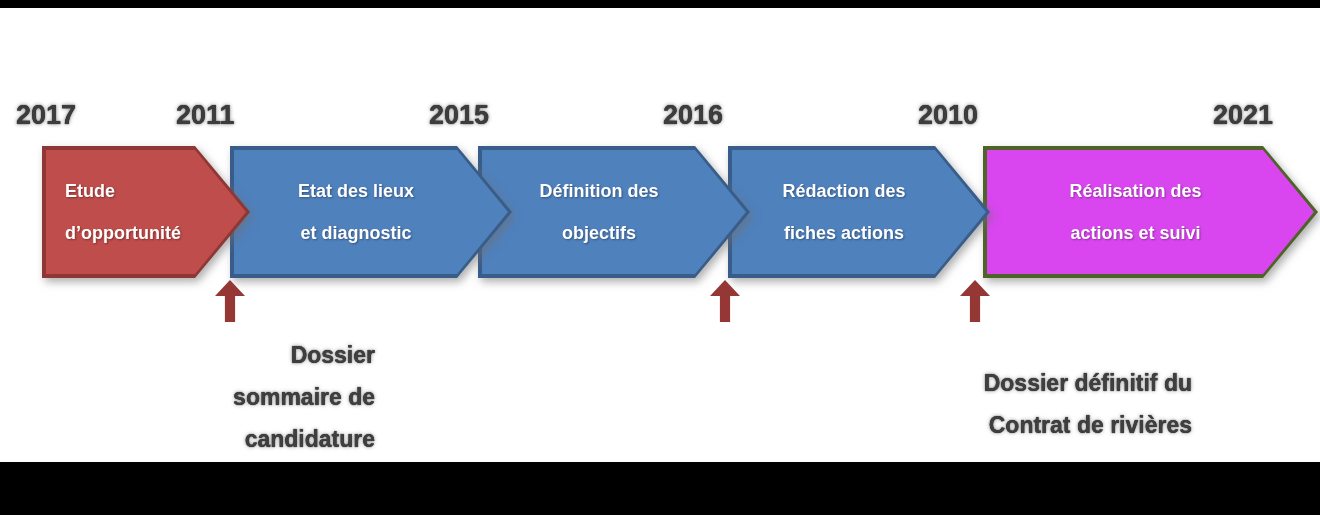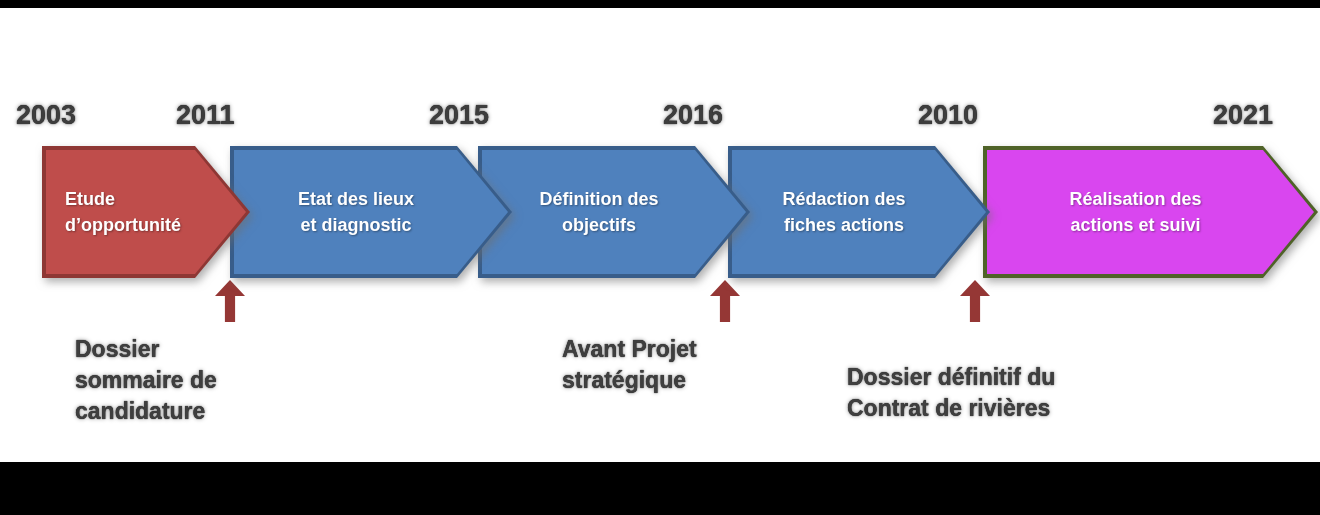--- a/index.html
+++ b/index.html
@@ -28,47 +28,47 @@
   .stage .inner{
     position:absolute;top:4px;left:4px;right:4px;bottom:4px;
     clip-path:polygon(0 0, calc(100% - 51px) 0, 100% 50%, calc(100% - 51px) 100%, 0 100%);
     display:flex;align-items:center;justify-content:center;
   }
   .stage.red  .outer{background:#8e3734;} .stage.red  .inner{background:#bf4d4b;}
   .stage.blue .outer{background:#385d8a;} .stage.blue .inner{background:#4f81bd;}
   .stage.green .outer{background:#4f6228;} .stage.green .inner{background:#d946ef;}
 
   .stage-label{
-    color:#ffffff;font-weight:bold;font-size:18px;line-height:26px;
+    color:#ffffff;font-weight:bold;font-size:18px;line-height:42px;
     white-space:pre-line;text-align:center;
     padding-left:26px;padding-right:56px;
     text-shadow:1px 1px 2px rgba(0,0,0,0.35);
   }
   .stage.red .stage-label{text-align:left;padding-left:14px;padding-right:60px;}
 
   .marker-arrow{
     position:absolute;top:280px;width:30px;height:42px;background:#953735;
     clip-path:polygon(50% 0, 100% 38%, 67% 38%, 67% 100%, 33% 100%, 33% 38%, 0 38%);
   }
 
   .milestone{
     position:absolute;top:334px;font-size:23px;font-weight:bold;color:#3f3f3f;
-    line-height:31px;text-align:left;white-space:pre-line;
+    line-height:42px;text-align:right;white-space:pre-line;
     text-shadow:0 0 1px #000, 0 0 4px rgba(0,0,0,0.4);
   }
 </style>
 </head>
 <body>
 
 <div class="canvas">
 
   <div class="letterbox top"></div>
   <div class="letterbox bottom"></div>
 
-  <div class="year" style="left:16px;">2003</div>
+  <div class="year" style="left:16px;">2017</div>
   <div class="year" style="left:176px;">2011</div>
   <div class="year" style="left:383px;margin-left:46px;">2015</div>
   <div class="year" style="left:663px;">2016</div>
   <div class="year" style="left:918px;">2010</div>
   <div class="year" style="left:1213px;text-align:center;">2021</div>
 
   <div class="stage red" style="left:42px;width:208px;z-index:5;">
     <div class="outer"></div>
     <div class="inner">
       <div class="stage-label">Etude
@@ -108,18 +108,16 @@
     </div>
   </div>
 
   <div class="marker-arrow" style="left:215px;"></div>
   <div class="marker-arrow" style="left:710px;"></div>
   <div class="marker-arrow" style="left:960px;"></div>
 
   <div class="milestone" style="left:75px;width:300px;">Dossier
 sommaire de
 candidature</div>
-  <div class="milestone" style="left:562px;width:300px;">Avant Projet
-stratégique</div>
   <div class="milestone" style="left:847px;width:345px;margin-top:28px;">Dossier définitif du
 Contrat de rivières</div>
 
 </div>
 
 </body></html>

